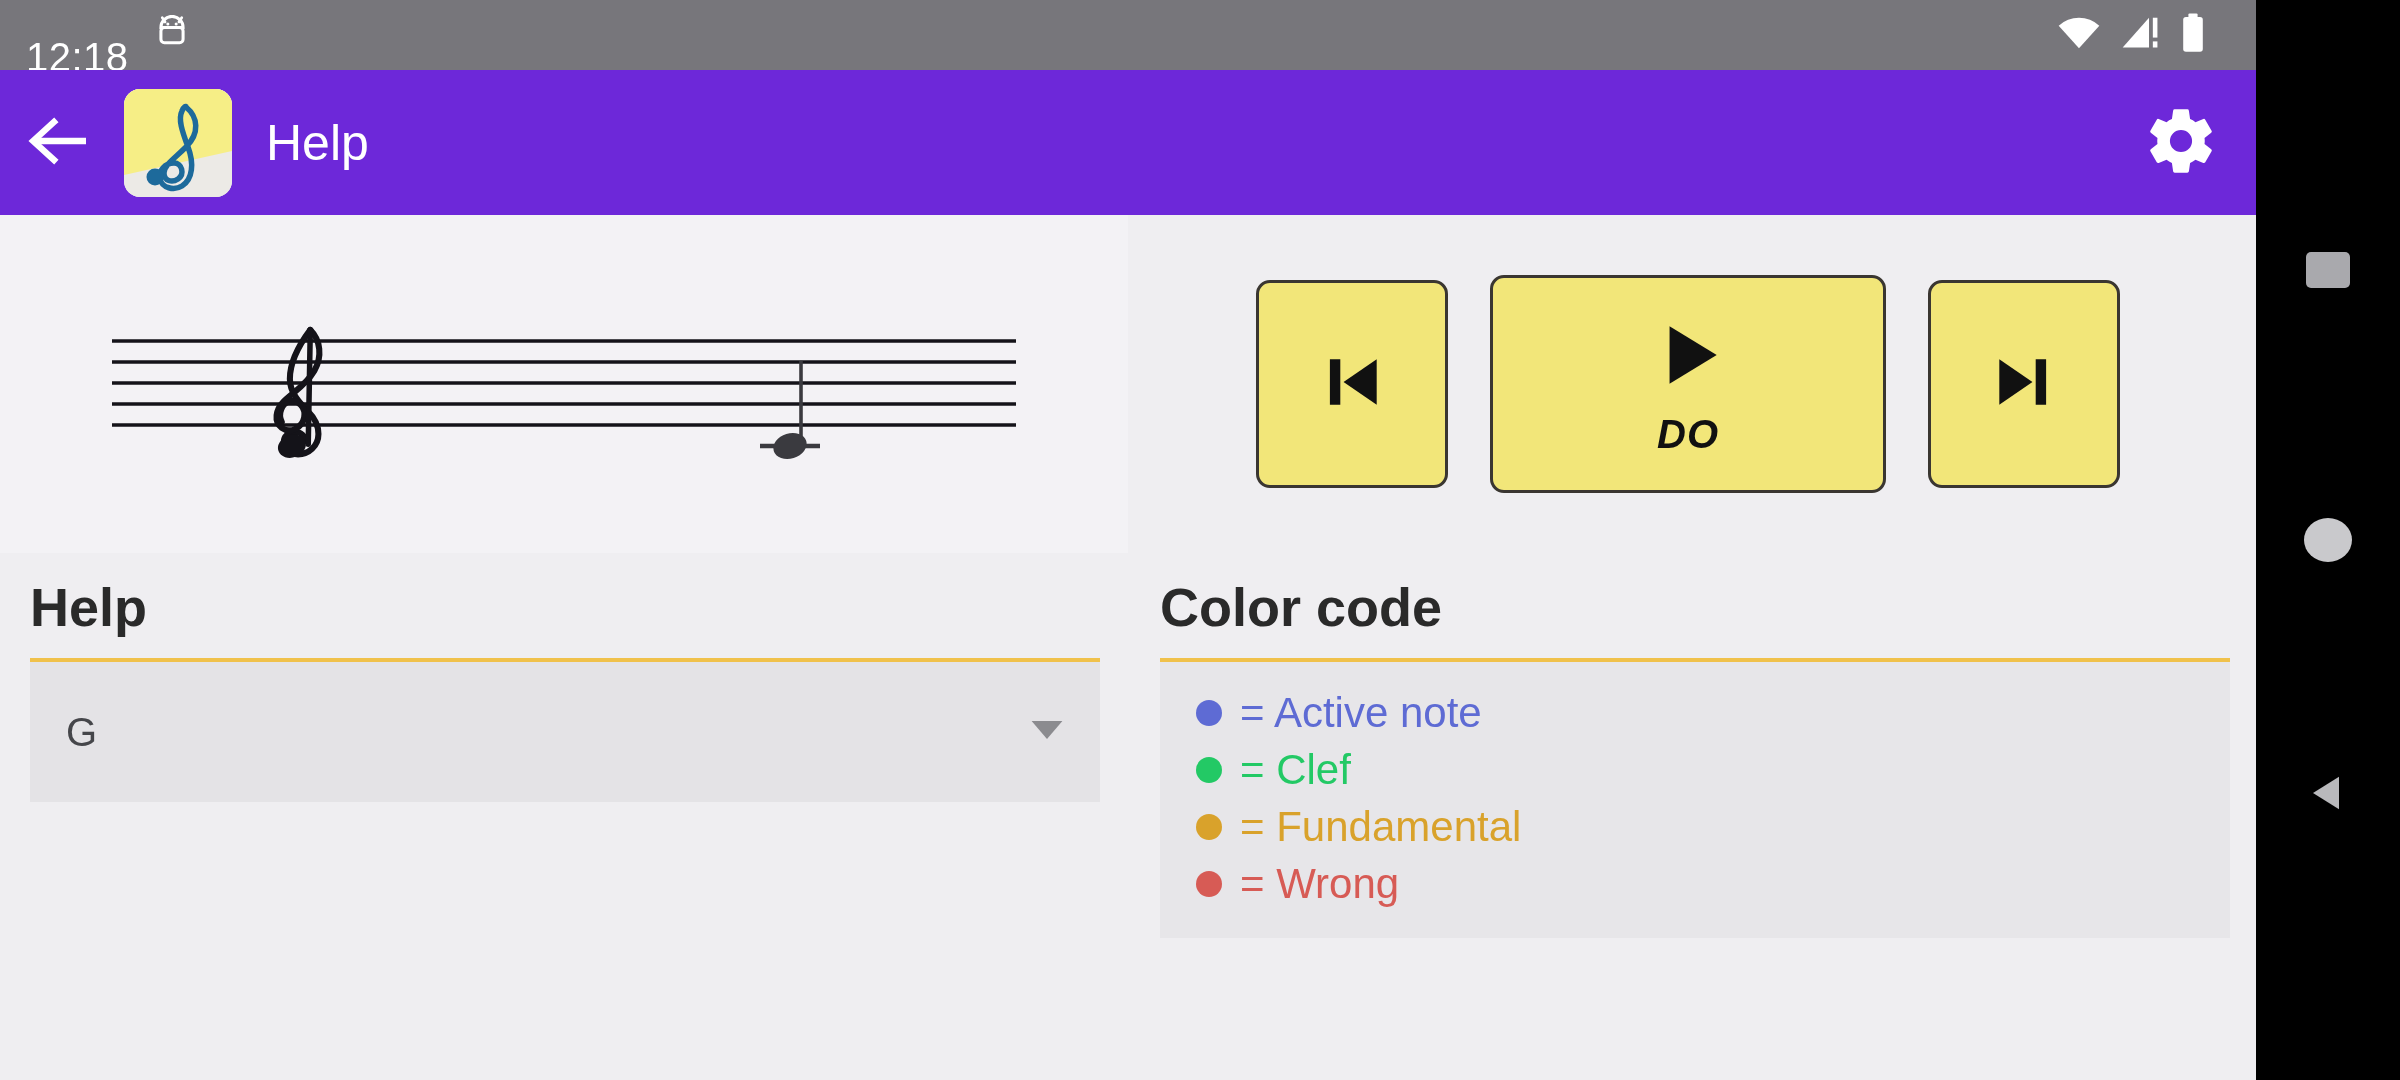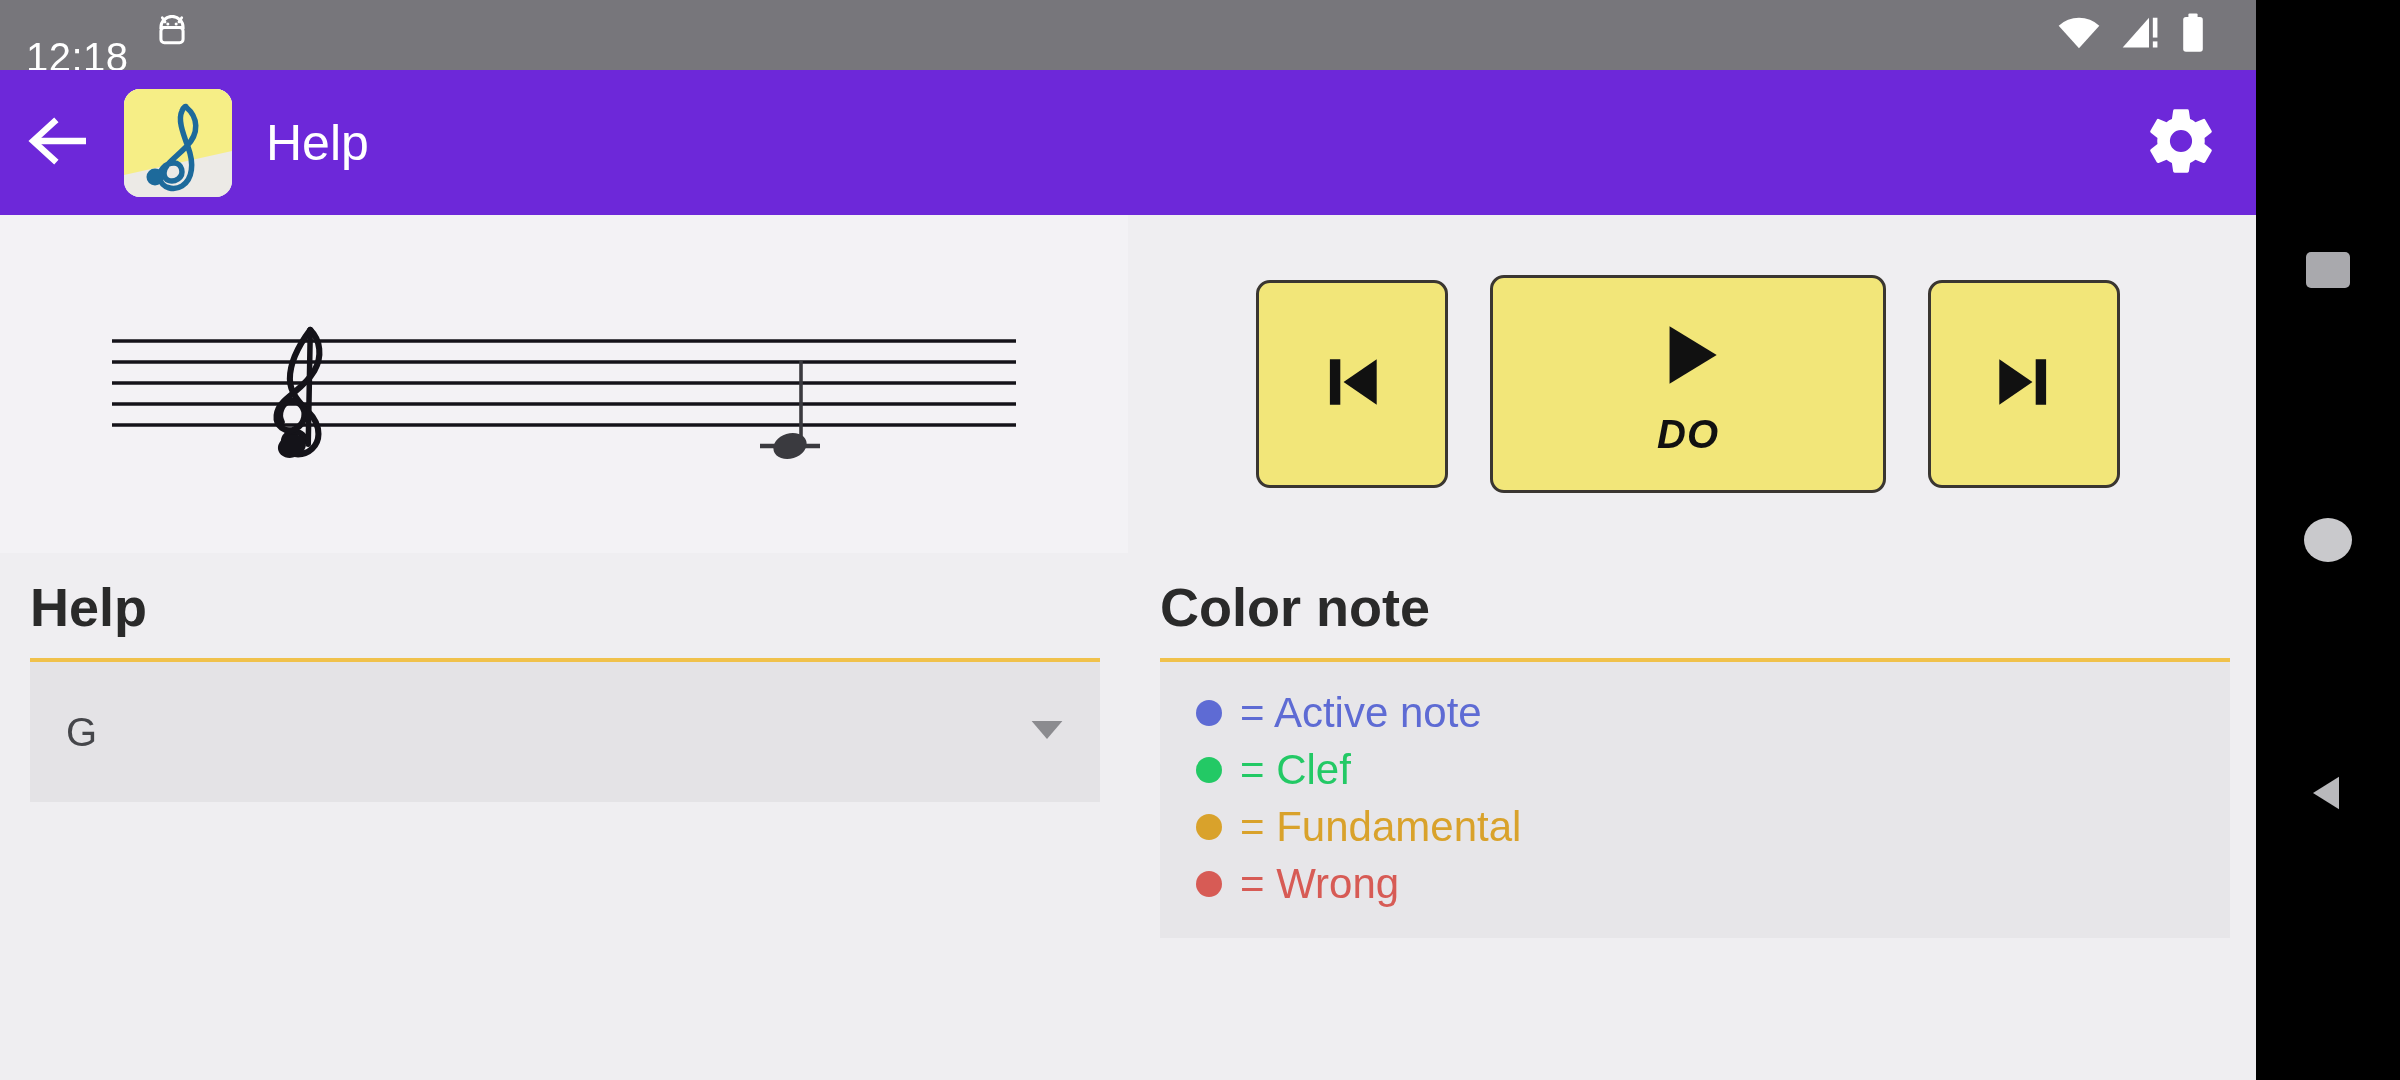--- a/index.html
+++ b/index.html
@@ -329,21 +329,21 @@
         <span id="clef-value">G</span>
         <span id="clef-caret">
           <svg width="34" height="22" viewBox="0 0 17 11">
             <path d="M0.8 1 L16.2 1 L8.5 10 Z" fill="#8B8B8F"></path>
           </svg>
         </span>
       </div>
     </div>
 
     <div id="colorcode-section">
-      <div class="section-title">Color note</div>
+      <div class="section-title">Color code</div>
       <div class="section-rule" style="background: rgb(240, 193, 75);"></div>
       <div id="colorcode-list">
 
         <div class="cc-row">
           <span class="cc-dot" style="background: rgb(94, 107, 212);"></span>
           <span class="cc-text" style="color: rgb(94, 107, 212);">= Active note</span>
         </div>
 
         <div class="cc-row">
           <span class="cc-dot" style="background: rgb(35, 201, 101);"></span>

